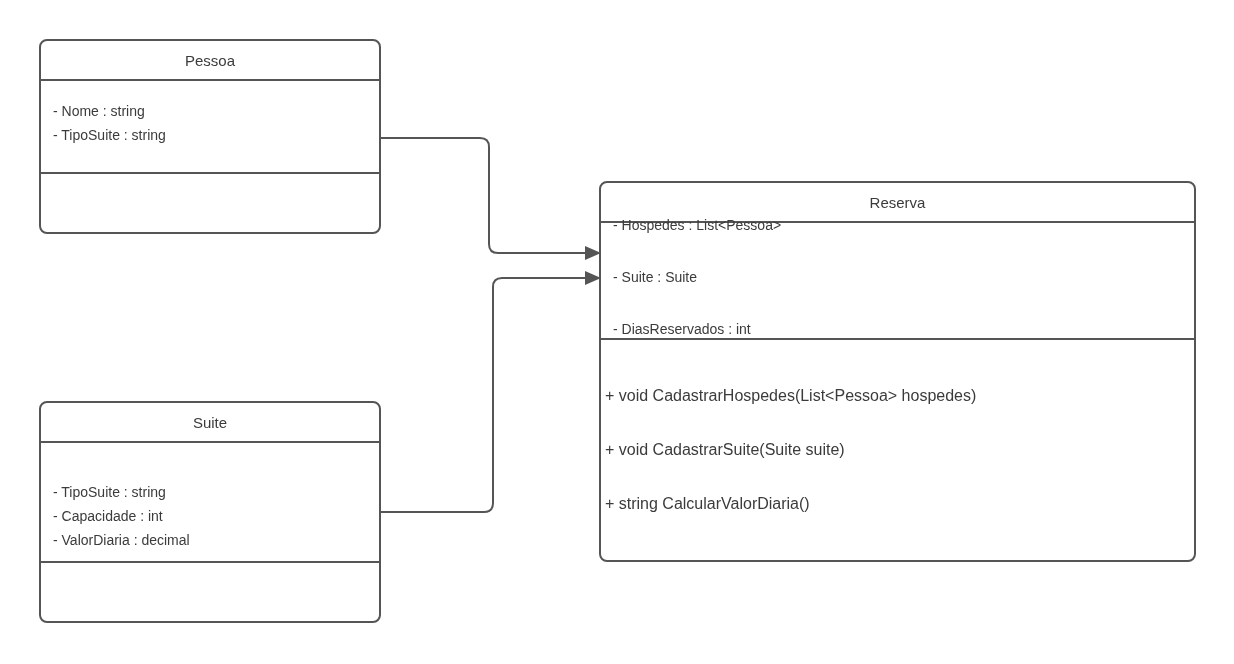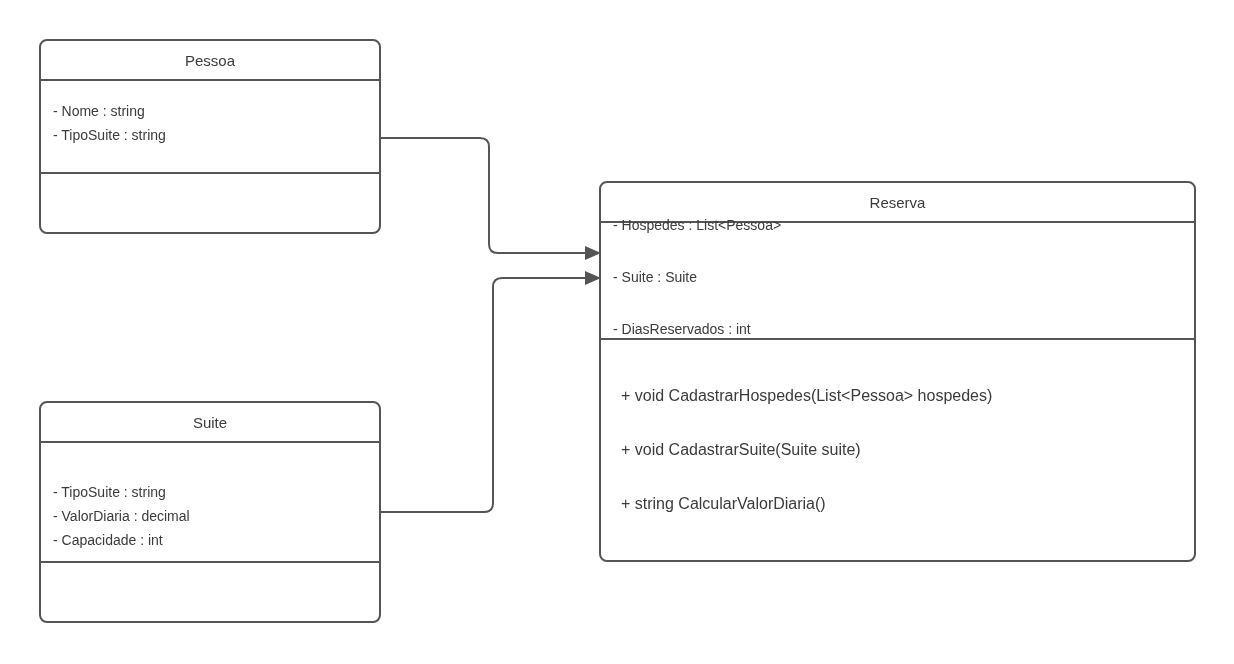--- a/index.html
+++ b/index.html
@@ -49,21 +49,21 @@
     font-size: 14px;
     line-height: 24px;
   }
   .uml-methods {
     box-sizing: border-box;
     flex: 1;
     display: flex;
     flex-direction: column;
     justify-content: center;
     gap: 30px;
-    padding: 0 20px;
+    padding: 0 4px;
     font-size: 16px;
     line-height: 24px;
   }
   .uml-line {
     white-space: nowrap;
   }
   svg.connector-layer {
     position: absolute;
     left: 0;
     top: 0;
@@ -92,22 +92,22 @@
         <div class="uml-line">- Nome : string</div>
         <div class="uml-line">- TipoSuite : string</div>
       </div>
     <div class="uml-methods"></div>
   </div>
 
   <div class="uml-class" style="left:39px; top:401px; width:342px; height:222px;gap:36px;">
     <div class="uml-title">Suite</div>
     <div class="uml-attrs" style="height:84px;">
         <div class="uml-line">- TipoSuite : string</div>
+        <div class="uml-line">- Capacidade : int</div>
         <div class="uml-line">- ValorDiaria : decimal</div>
-        <div class="uml-line">- Capacidade : int</div>
       </div>
     <div class="uml-methods"></div>
   </div>
 
   <div class="uml-class" style="left:599px; top:181px; width:597px; height:381px;">
     <div class="uml-title">Reserva</div>
     <div class="uml-attrs" style="height:117px;gap:28px;">
         <div class="uml-line">- Hospedes : List&lt;Pessoa&gt;</div>
         <div class="uml-line">- Suite : Suite</div>
         <div class="uml-line">- DiasReservados : int</div>

